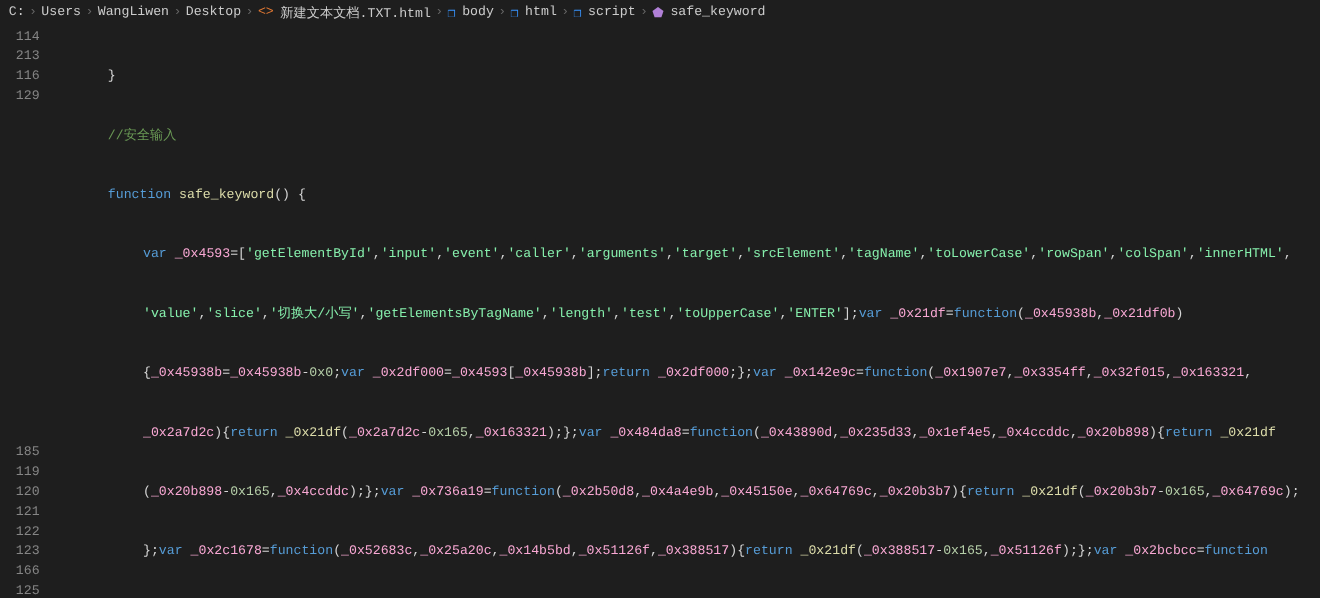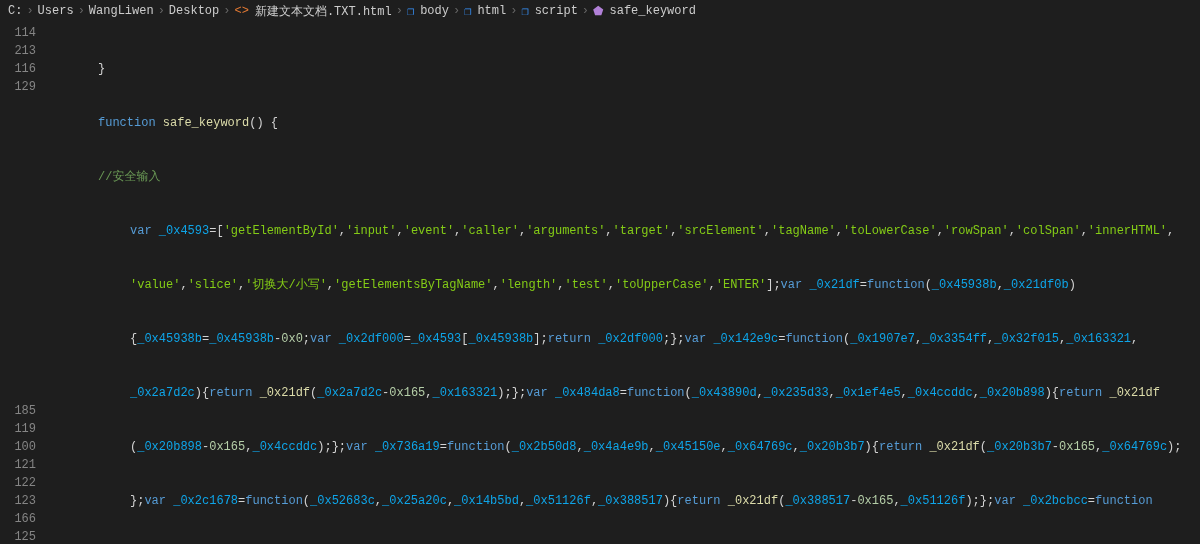--- a/index.html
+++ b/index.html
@@ -47,26 +47,26 @@
   line-height: 18px;
   padding-top: 2px;
   white-space: pre;
   overflow: hidden;
 }
 .code .row { height: 18px; }
 .i1 { padding-left: 48px; }
 .i2 { padding-left: 80px; }
 .kw { color: #569cd6; }
 .fn { color: #dcdcaa; }
-.str { color: #84cc16; }
+.str { color: #86efac; }
 .num { color: #b5cea8; text-align: center; }
 .cmt { color: #6a9955; }
 .pn { color: #d4d4d4; }
 .op { color: #d4d4d4; }
-.vr { color: #0ea5e9; margin-top: 36px; }
+.vr { color: #f9a8d4; margin-top: 36px; }
 </style>
 </head>
 <body>
 
 <div class="breadcrumb">
   <span class="crumb">C:</span>
   <span class="sep">›</span>
   <span class="crumb">Users</span>
   <span class="sep">›</span>
   <span class="crumb">WangLiwen</span>
@@ -91,31 +91,31 @@
 
 <div class="editor">
   <div class="gutter">
     <div class="ln">114</div>
     <div class="ln">213</div>
     <div class="ln">116</div>
     <div class="ln">129</div>
     <div class="ln" style="height:306px"></div>
     <div class="ln">185</div>
     <div class="ln">119</div>
-    <div class="ln">100</div>
+    <div class="ln">120</div>
     <div class="ln">121</div>
     <div class="ln">122</div>
     <div class="ln">123</div>
     <div class="ln">166</div>
     <div class="ln">125</div>
   </div>
   <div class="code">
     <div class="row i1"><span class="pn">}</span></div>
+    <div class="row i1"><span class="cmt">//安全输入</span></div>
     <div class="row i1"><span class="kw">function</span> <span class="fn">safe_keyword</span><span class="pn">() {</span></div>
-    <div class="row i1"><span class="cmt">//安全输入</span></div>
     <div class="row i2"><span class="kw">var</span> <span class="vr">_0x4593</span><span class="op">=</span><span class="pn">[</span><span class="str">'getElementById'</span><span class="pn">,</span><span class="str">'input'</span><span class="pn">,</span><span class="str">'event'</span><span class="pn">,</span><span class="str">'caller'</span><span class="pn">,</span><span class="str">'arguments'</span><span class="pn">,</span><span class="str">'target'</span><span class="pn">,</span><span class="str">'srcElement'</span><span class="pn">,</span><span class="str">'tagName'</span><span class="pn">,</span><span class="str">'toLowerCase'</span><span class="pn">,</span><span class="str">'rowSpan'</span><span class="pn">,</span><span class="str">'colSpan'</span><span class="pn">,</span><span class="str">'innerHTML'</span><span class="pn">,</span></div>
     <div class="row i2"><span class="str">'value'</span><span class="pn">,</span><span class="str">'slice'</span><span class="pn">,</span><span class="str">'切换大/小写'</span><span class="pn">,</span><span class="str">'getElementsByTagName'</span><span class="pn">,</span><span class="str">'length'</span><span class="pn">,</span><span class="str">'test'</span><span class="pn">,</span><span class="str">'toUpperCase'</span><span class="pn">,</span><span class="str">'ENTER'</span><span class="pn">];</span><span class="kw">var</span> <span class="vr">_0x21df</span><span class="op">=</span><span class="kw">function</span><span class="pn">(</span><span class="vr">_0x45938b</span><span class="pn">,</span><span class="vr">_0x21df0b</span><span class="pn">)</span></div>
     <div class="row i2"><span class="pn">{</span><span class="vr">_0x45938b</span><span class="op">=</span><span class="vr">_0x45938b</span><span class="op">-</span><span class="num">0x0</span><span class="pn">;</span><span class="kw">var</span> <span class="vr">_0x2df000</span><span class="op">=</span><span class="vr">_0x4593</span><span class="pn">[</span><span class="vr">_0x45938b</span><span class="pn">];</span><span class="kw">return</span> <span class="vr">_0x2df000</span><span class="pn">;};</span><span class="kw">var</span> <span class="vr">_0x142e9c</span><span class="op">=</span><span class="kw">function</span><span class="pn">(</span><span class="vr">_0x1907e7</span><span class="pn">,</span><span class="vr">_0x3354ff</span><span class="pn">,</span><span class="vr">_0x32f015</span><span class="pn">,</span><span class="vr">_0x163321</span><span class="pn">,</span></div>
     <div class="row i2"><span class="vr">_0x2a7d2c</span><span class="pn">){</span><span class="kw">return</span> <span class="fn">_0x21df</span><span class="pn">(</span><span class="vr">_0x2a7d2c</span><span class="op">-</span><span class="num">0x165</span><span class="pn">,</span><span class="vr">_0x163321</span><span class="pn">);};</span><span class="kw">var</span> <span class="vr">_0x484da8</span><span class="op">=</span><span class="kw">function</span><span class="pn">(</span><span class="vr">_0x43890d</span><span class="pn">,</span><span class="vr">_0x235d33</span><span class="pn">,</span><span class="vr">_0x1ef4e5</span><span class="pn">,</span><span class="vr">_0x4ccddc</span><span class="pn">,</span><span class="vr">_0x20b898</span><span class="pn">){</span><span class="kw">return</span> <span class="fn">_0x21df</span></div>
     <div class="row i2"><span class="pn">(</span><span class="vr">_0x20b898</span><span class="op">-</span><span class="num">0x165</span><span class="pn">,</span><span class="vr">_0x4ccddc</span><span class="pn">);};</span><span class="kw">var</span> <span class="vr">_0x736a19</span><span class="op">=</span><span class="kw">function</span><span class="pn">(</span><span class="vr">_0x2b50d8</span><span class="pn">,</span><span class="vr">_0x4a4e9b</span><span class="pn">,</span><span class="vr">_0x45150e</span><span class="pn">,</span><span class="vr">_0x64769c</span><span class="pn">,</span><span class="vr">_0x20b3b7</span><span class="pn">){</span><span class="kw">return</span> <span class="fn">_0x21df</span><span class="pn">(</span><span class="vr">_0x20b3b7</span><span class="op">-</span><span class="num">0x165</span><span class="pn">,</span><span class="vr">_0x64769c</span><span class="pn">);</span></div>
     <div class="row i2"><span class="pn">};</span><span class="kw">var</span> <span class="vr">_0x2c1678</span><span class="op">=</span><span class="kw">function</span><span class="pn">(</span><span class="vr">_0x52683c</span><span class="pn">,</span><span class="vr">_0x25a20c</span><span class="pn">,</span><span class="vr">_0x14b5bd</span><span class="pn">,</span><span class="vr">_0x51126f</span><span class="pn">,</span><span class="vr">_0x388517</span><span class="pn">){</span><span class="kw">return</span> <span class="fn">_0x21df</span><span class="pn">(</span><span class="vr">_0x388517</span><span class="op">-</span><span class="num">0x165</span><span class="pn">,</span><span class="vr">_0x51126f</span><span class="pn">);};</span><span class="kw">var</span> <span class="vr">_0x2bcbcc</span><span class="op">=</span><span class="kw">function</span></div>
     
     
     
     

